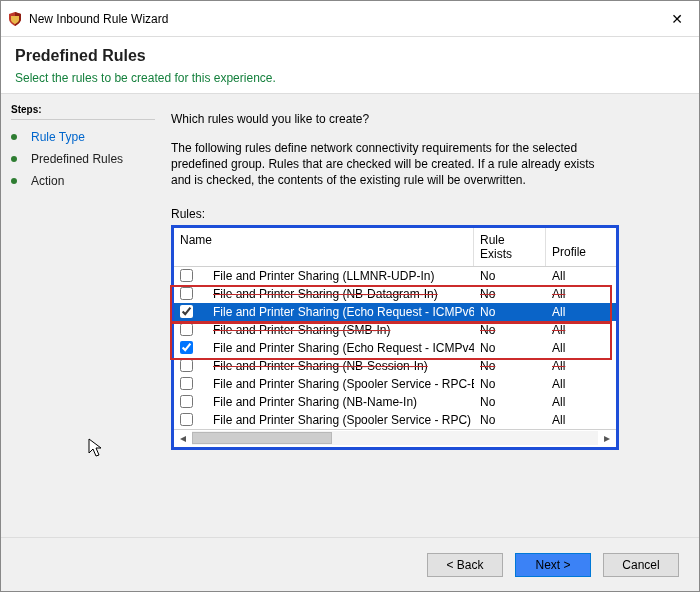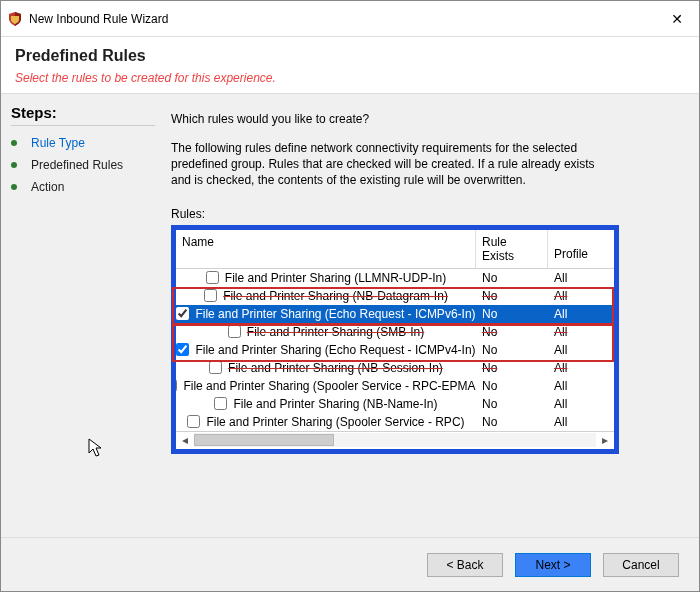--- a/index.html
+++ b/index.html
@@ -14,44 +14,44 @@
     overflow: hidden;
   }
   .window { width: 700px; height: 592px; border: 1px solid #888; background: #f0f0f0; display: flex; flex-direction: column; }
   .titlebar { height: 36px; background: #fff; display: flex; align-items: center; padding: 0 6px; border-bottom: 1px solid #ddd; }
   .titlebar .title { flex: 1; font-size: 12px; margin-left: 6px; }
   .close-btn { width: 32px; height: 24px; display: flex; align-items: center; justify-content: center; font-size: 14px; cursor: pointer; }
   .shield { width:16px; height:16px; }
 
   .header-area { background: #fff; padding: 10px 14px 8px 14px; border-bottom: 1px solid #ddd; }
   .page-title { font-size: 16px; font-weight: bold; color: #1f1f1f; margin: 0 0 6px 0; }
-  .page-sub { font-size: 12px; color: #ef4444; font-style: italic; }
+  .page-sub { font-size: 12px; color: #15803d; }
 
   .body-area { flex: 1; display: flex; background: #f0f0f0; }
   .steps-col { width: 160px; padding: 10px 6px 0 10px; }
-  .steps-title { font-weight: bold; font-size: 15px; margin-bottom: 6px; border-bottom: 1px solid #ccc; padding-bottom: 4px; }
+  .steps-title { font-weight: bold; font-size: 10px; margin-bottom: 6px; border-bottom: 1px solid #ccc; padding-bottom: 4px; }
   .step { display: flex; align-items: center; gap: 14px; padding: 4px 0; font-size: 12px; }
   .step-bullet { width: 6px; height: 6px; border-radius: 50%; background: #2e7d32; flex: 0 0 auto; }
   .step.active a { color: #0066cc; text-decoration: none; }
   .step a { color: #222; text-decoration: none; }
 
   .content-col { flex: 1; padding: 18px 22px 12px 10px; position: relative; }
   .q { font-size: 12px; margin-bottom: 14px; }
   .desc { font-size: 12px; line-height: 1.35; margin-bottom: 18px; max-width: 430px; }
   .rules-label { font-size: 12px; margin-bottom: 4px; }
 
-  .grid-wrap { border: 5px solid #1d4ed8; background: #fff; width: 448px; position: relative; }
+  .grid-wrap { border: 3px solid #1d4ed8; background: #fff; width: 448px; position: relative; }
   .grid-head { display: grid; grid-template-columns: 300px 72px 40px; border-bottom: 1px solid #d0d0d0; font-size: 12px; }
   .grid-head > div { padding: 5px 6px; border-right: 1px solid #e0e0e0; }
   .grid-head > div:last-child { border-right: none; margin-top: 12px; }
 
   .grid-body { }
   .row { display: grid; grid-template-columns: 300px 72px 40px; font-size: 12px; align-items: center; height: 18px; }
   .row > div { padding: 0 6px; overflow: hidden; text-overflow: ellipsis; white-space: nowrap; }
-  .namecell { display: flex; align-items: center; gap: 6px; justify-content: center; }
+  .namecell { display: flex; align-items: center; gap: 20px; }
   .namecell input[type=checkbox] { margin: 0; width: 13px; height: 13px; }
   .row.selected { background: #0a64c8; color: #fff; }
   .row.selected input[type=checkbox] { accent-color: #fff; }
 
   .row.strike .rule-name { text-decoration: line-through; text-decoration-color: #bf2a2a; }
   .row.strike .exists, .row.strike .profile { text-decoration: line-through; text-decoration-color: #bf2a2a; }
 
   .scroll-footer { display:flex; align-items:center; border-top:1px solid #d0d0d0; height:18px; padding:0 2px; gap:2px; }
   .scroll-arrow { width:14px; height:14px; display:flex; align-items:center; justify-content:center; color:#555; cursor:pointer; }
   .scroll-track { flex:1; height:14px; background:#f4f4f4; position:relative; }

